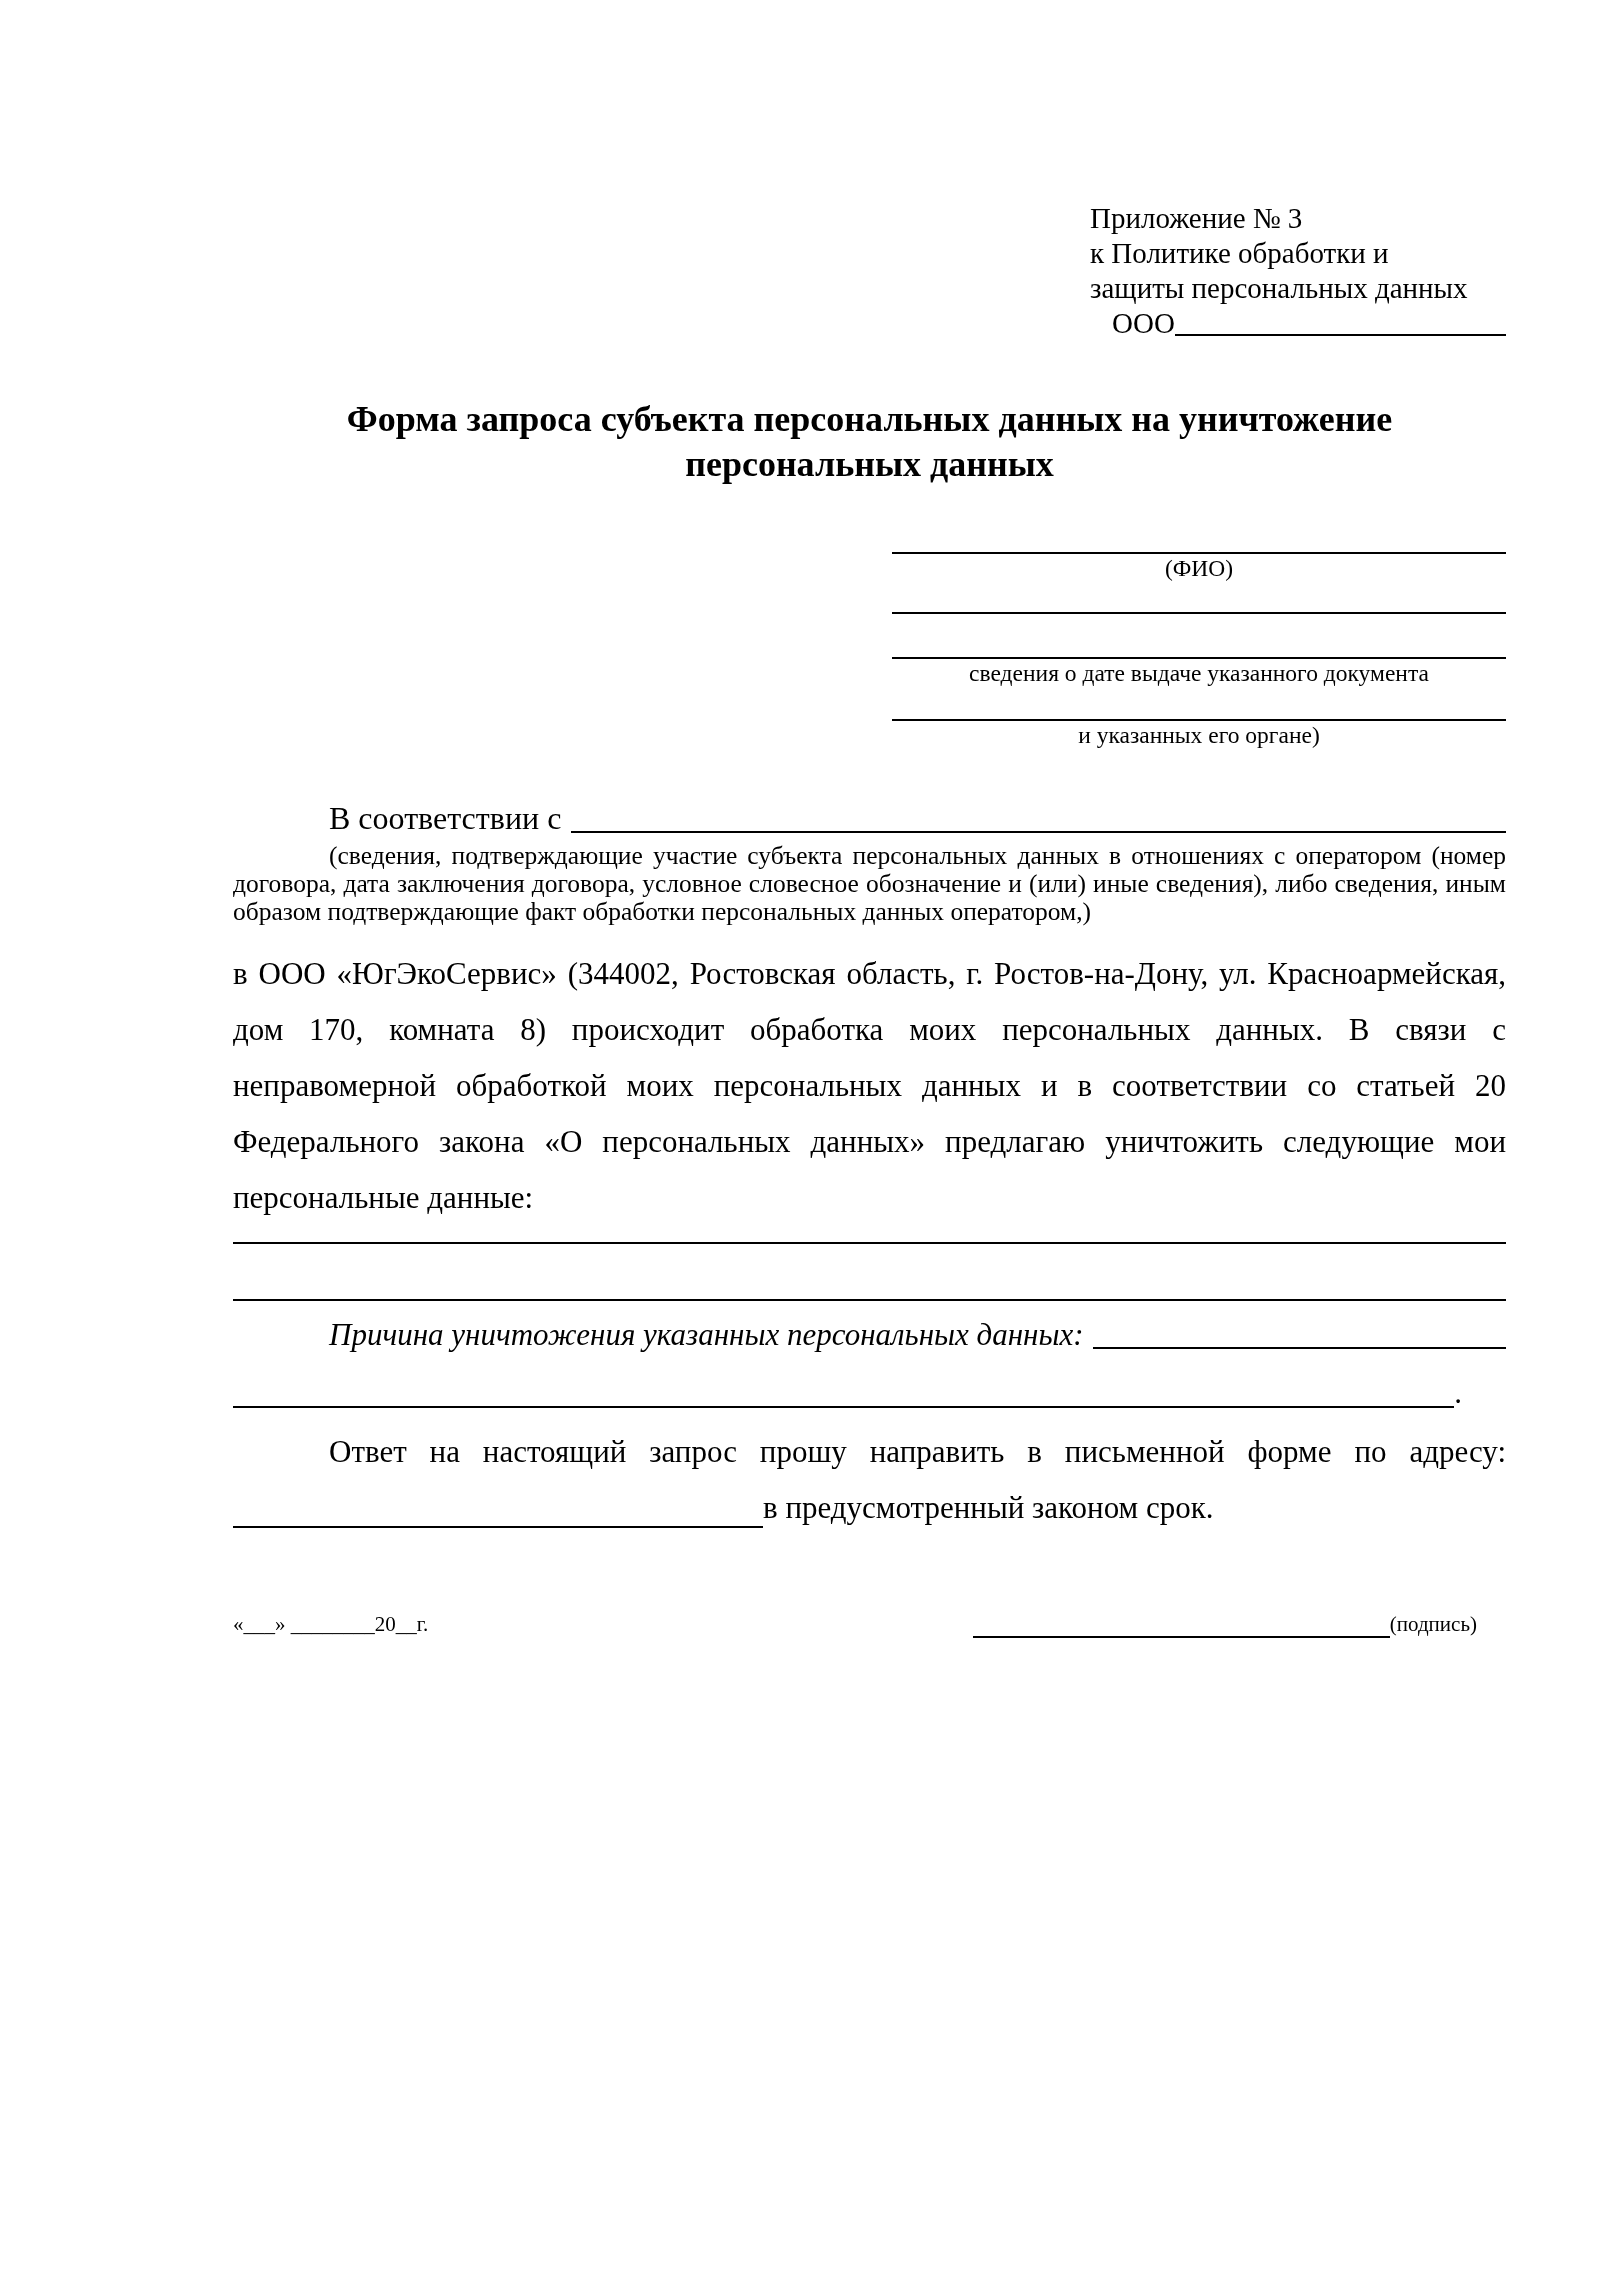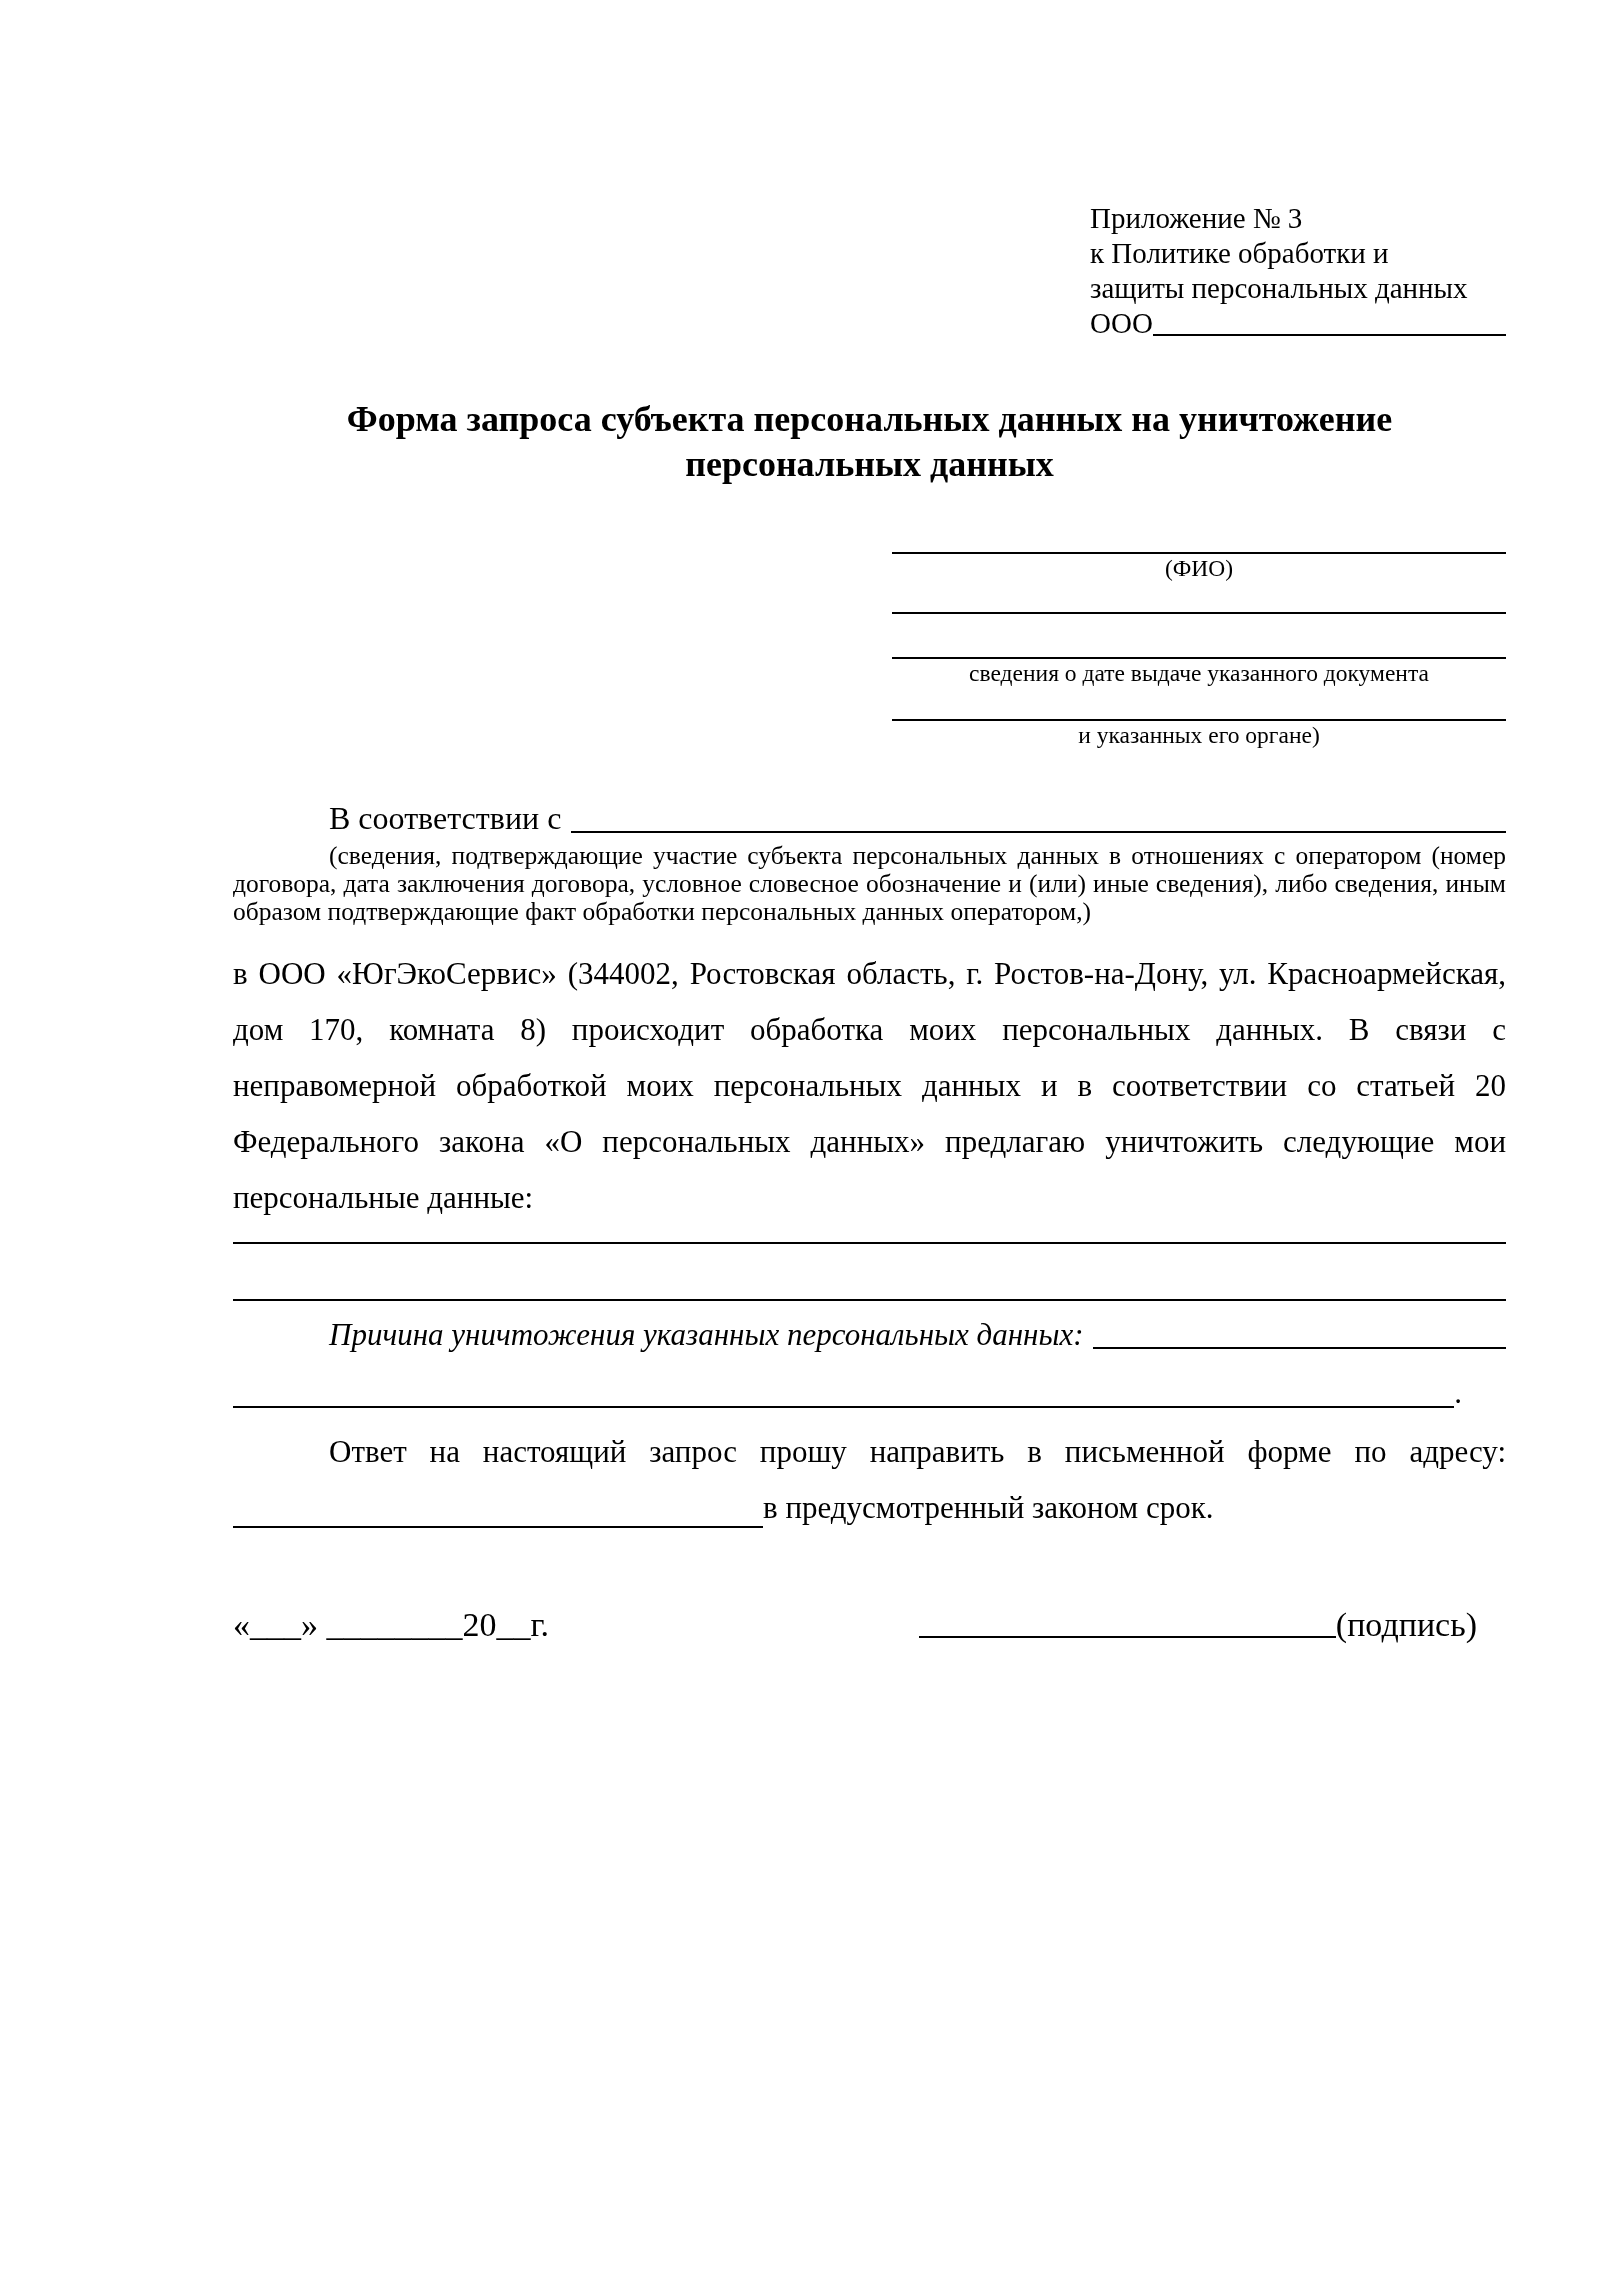--- a/index.html
+++ b/index.html
@@ -19,21 +19,21 @@
     overflow: hidden;
   }
 
   
   .header-right {
     margin-left: auto;
     width: 416px;
     font-size: 29px;
     line-height: 35px;
   }
-  .ooo-row { display: flex; }
+  .ooo-row { display: flex; margin-left: 22px; }
   .ooo-row .fill {
     flex: 1;
     border-bottom: 2.9px solid #000;
     margin-bottom: 4.9px;
   }
 
   
   .title {
     margin: 56px 0 0 0;
     font-size: 36px;
@@ -138,21 +138,21 @@
     width: 530px;
     border-bottom: 2.9px solid #000;
     margin-bottom: 7.8px;
   }
 
   
   .footer-row {
     margin-top: 69px;
     display: flex;
     justify-content: space-between;
-    font-size: 34px;
+    font-size: 21px;
     line-height: 39px;
   }
   .sig-group { display: flex; margin-right: 29px; }
   .sig-line {
     width: 417px;
     border-bottom: 2.9px solid #000;
     margin-bottom: 5.9px;
   }
 </style>
 </head>

